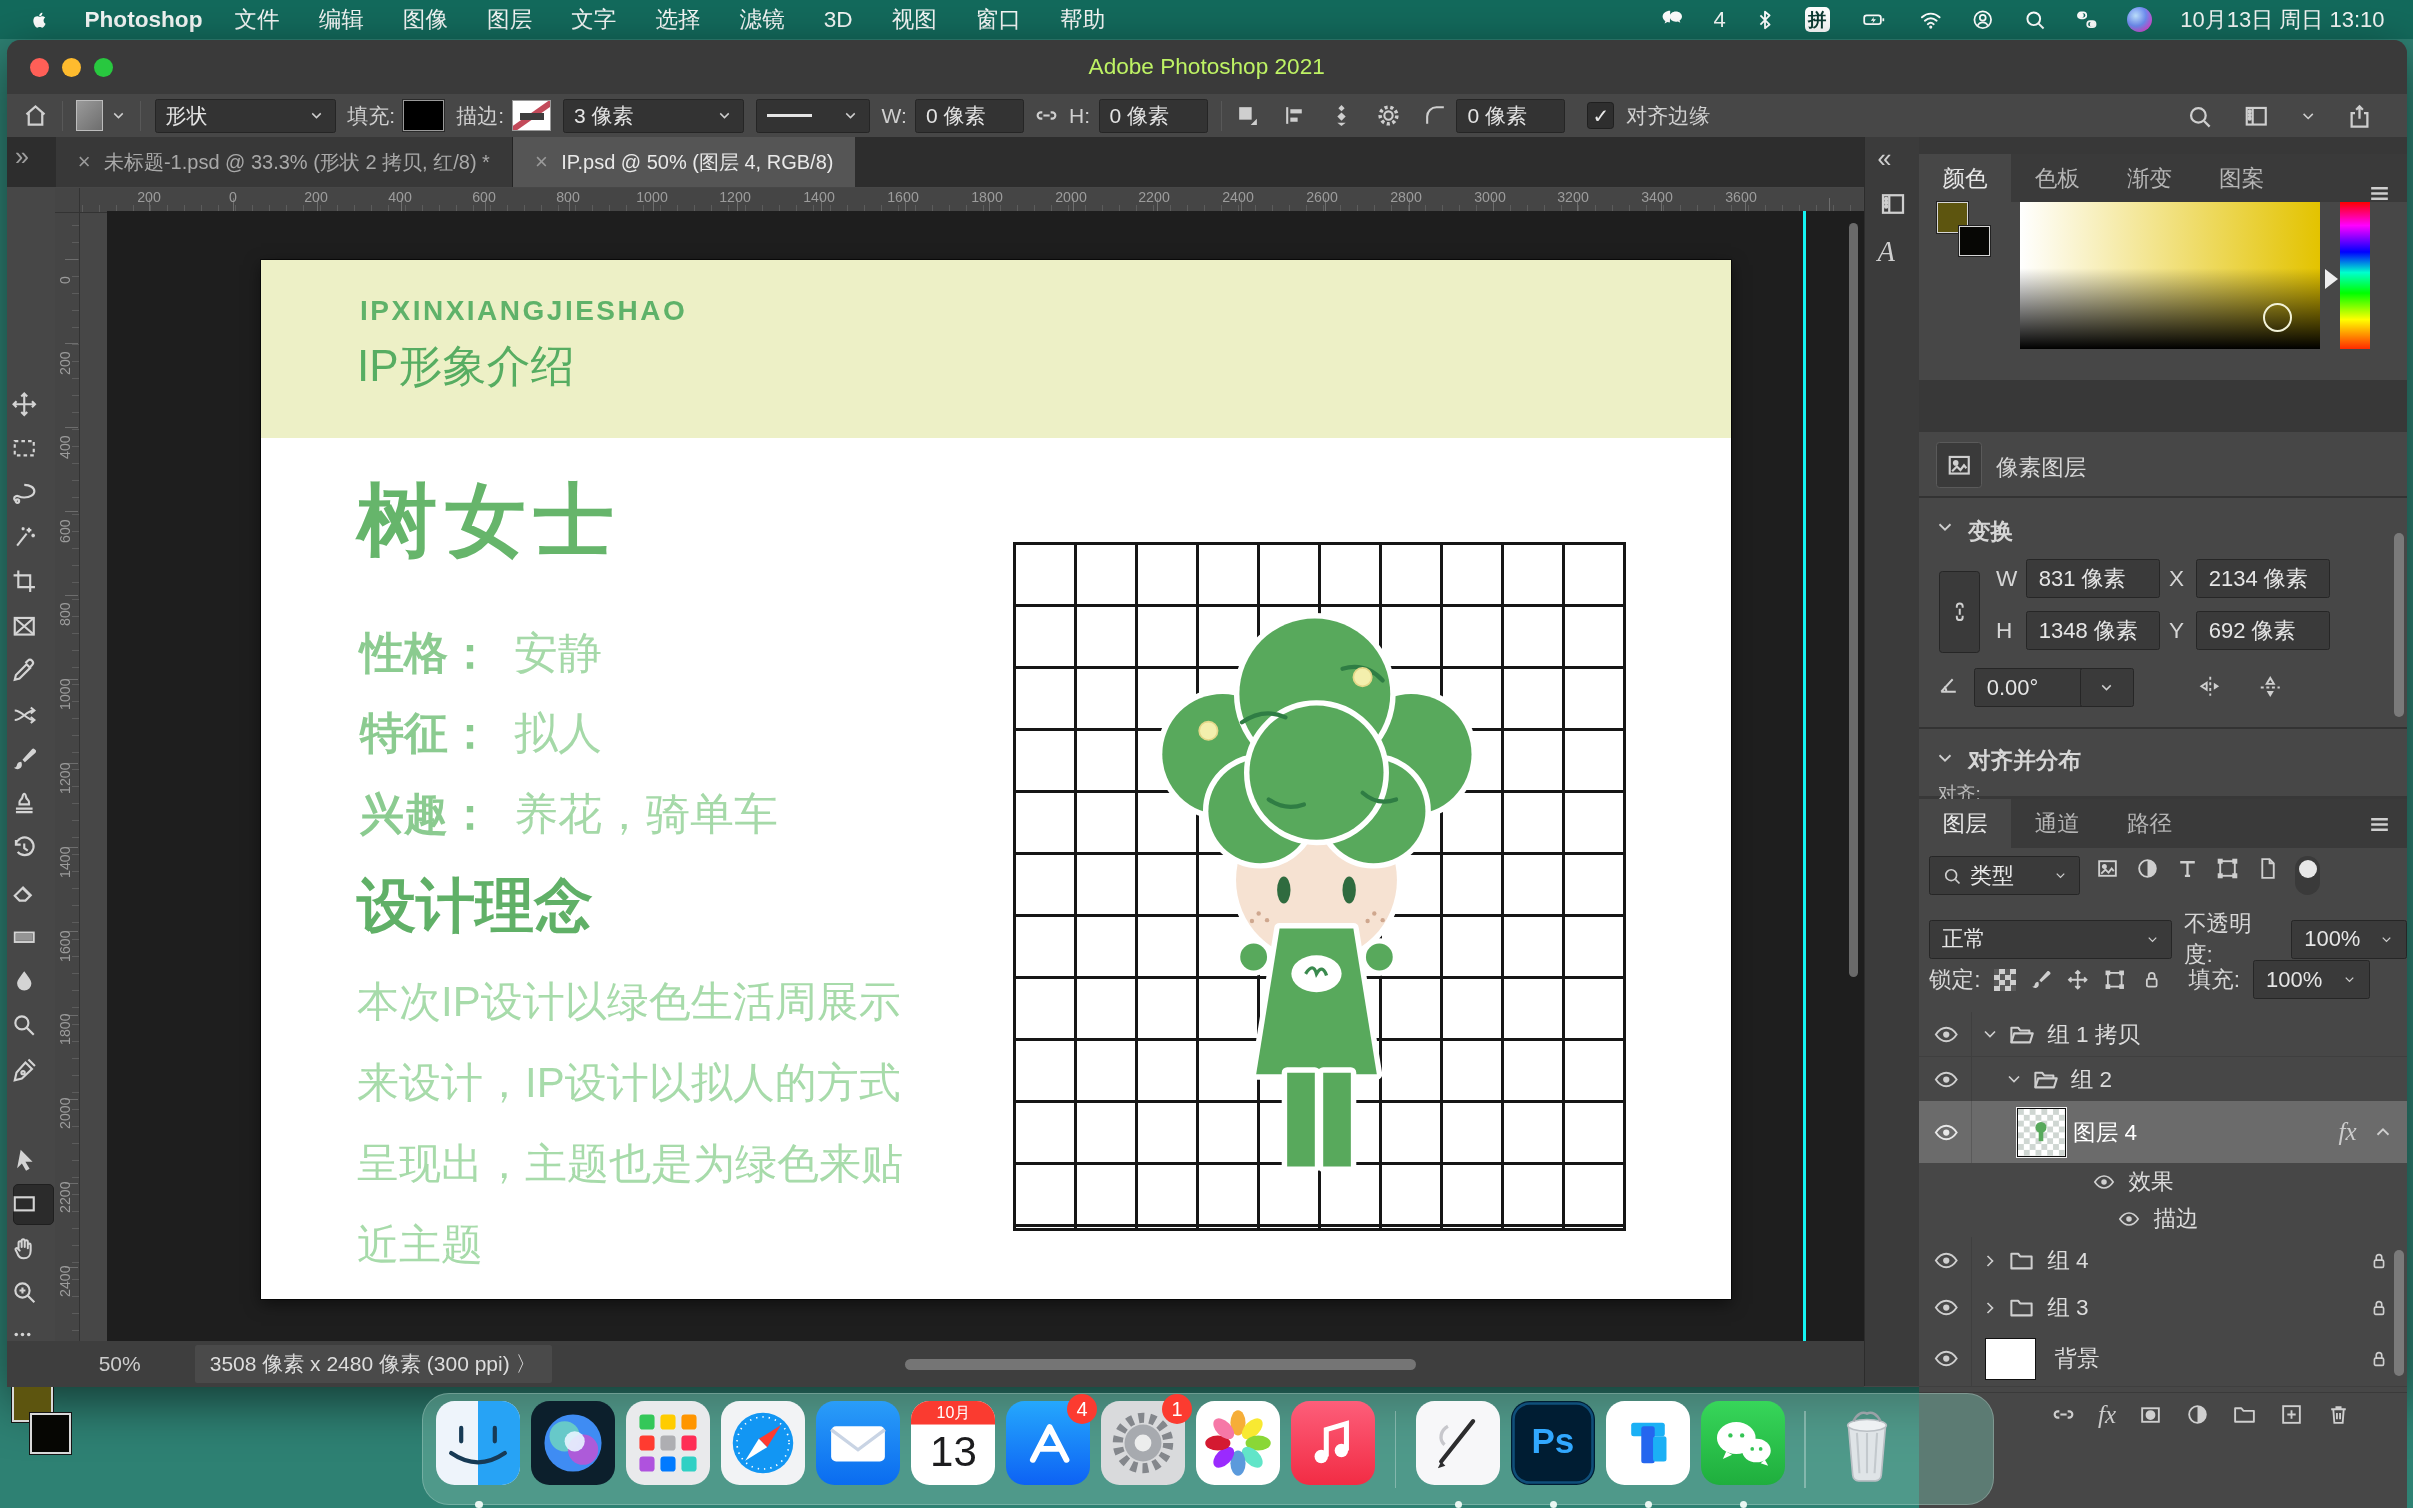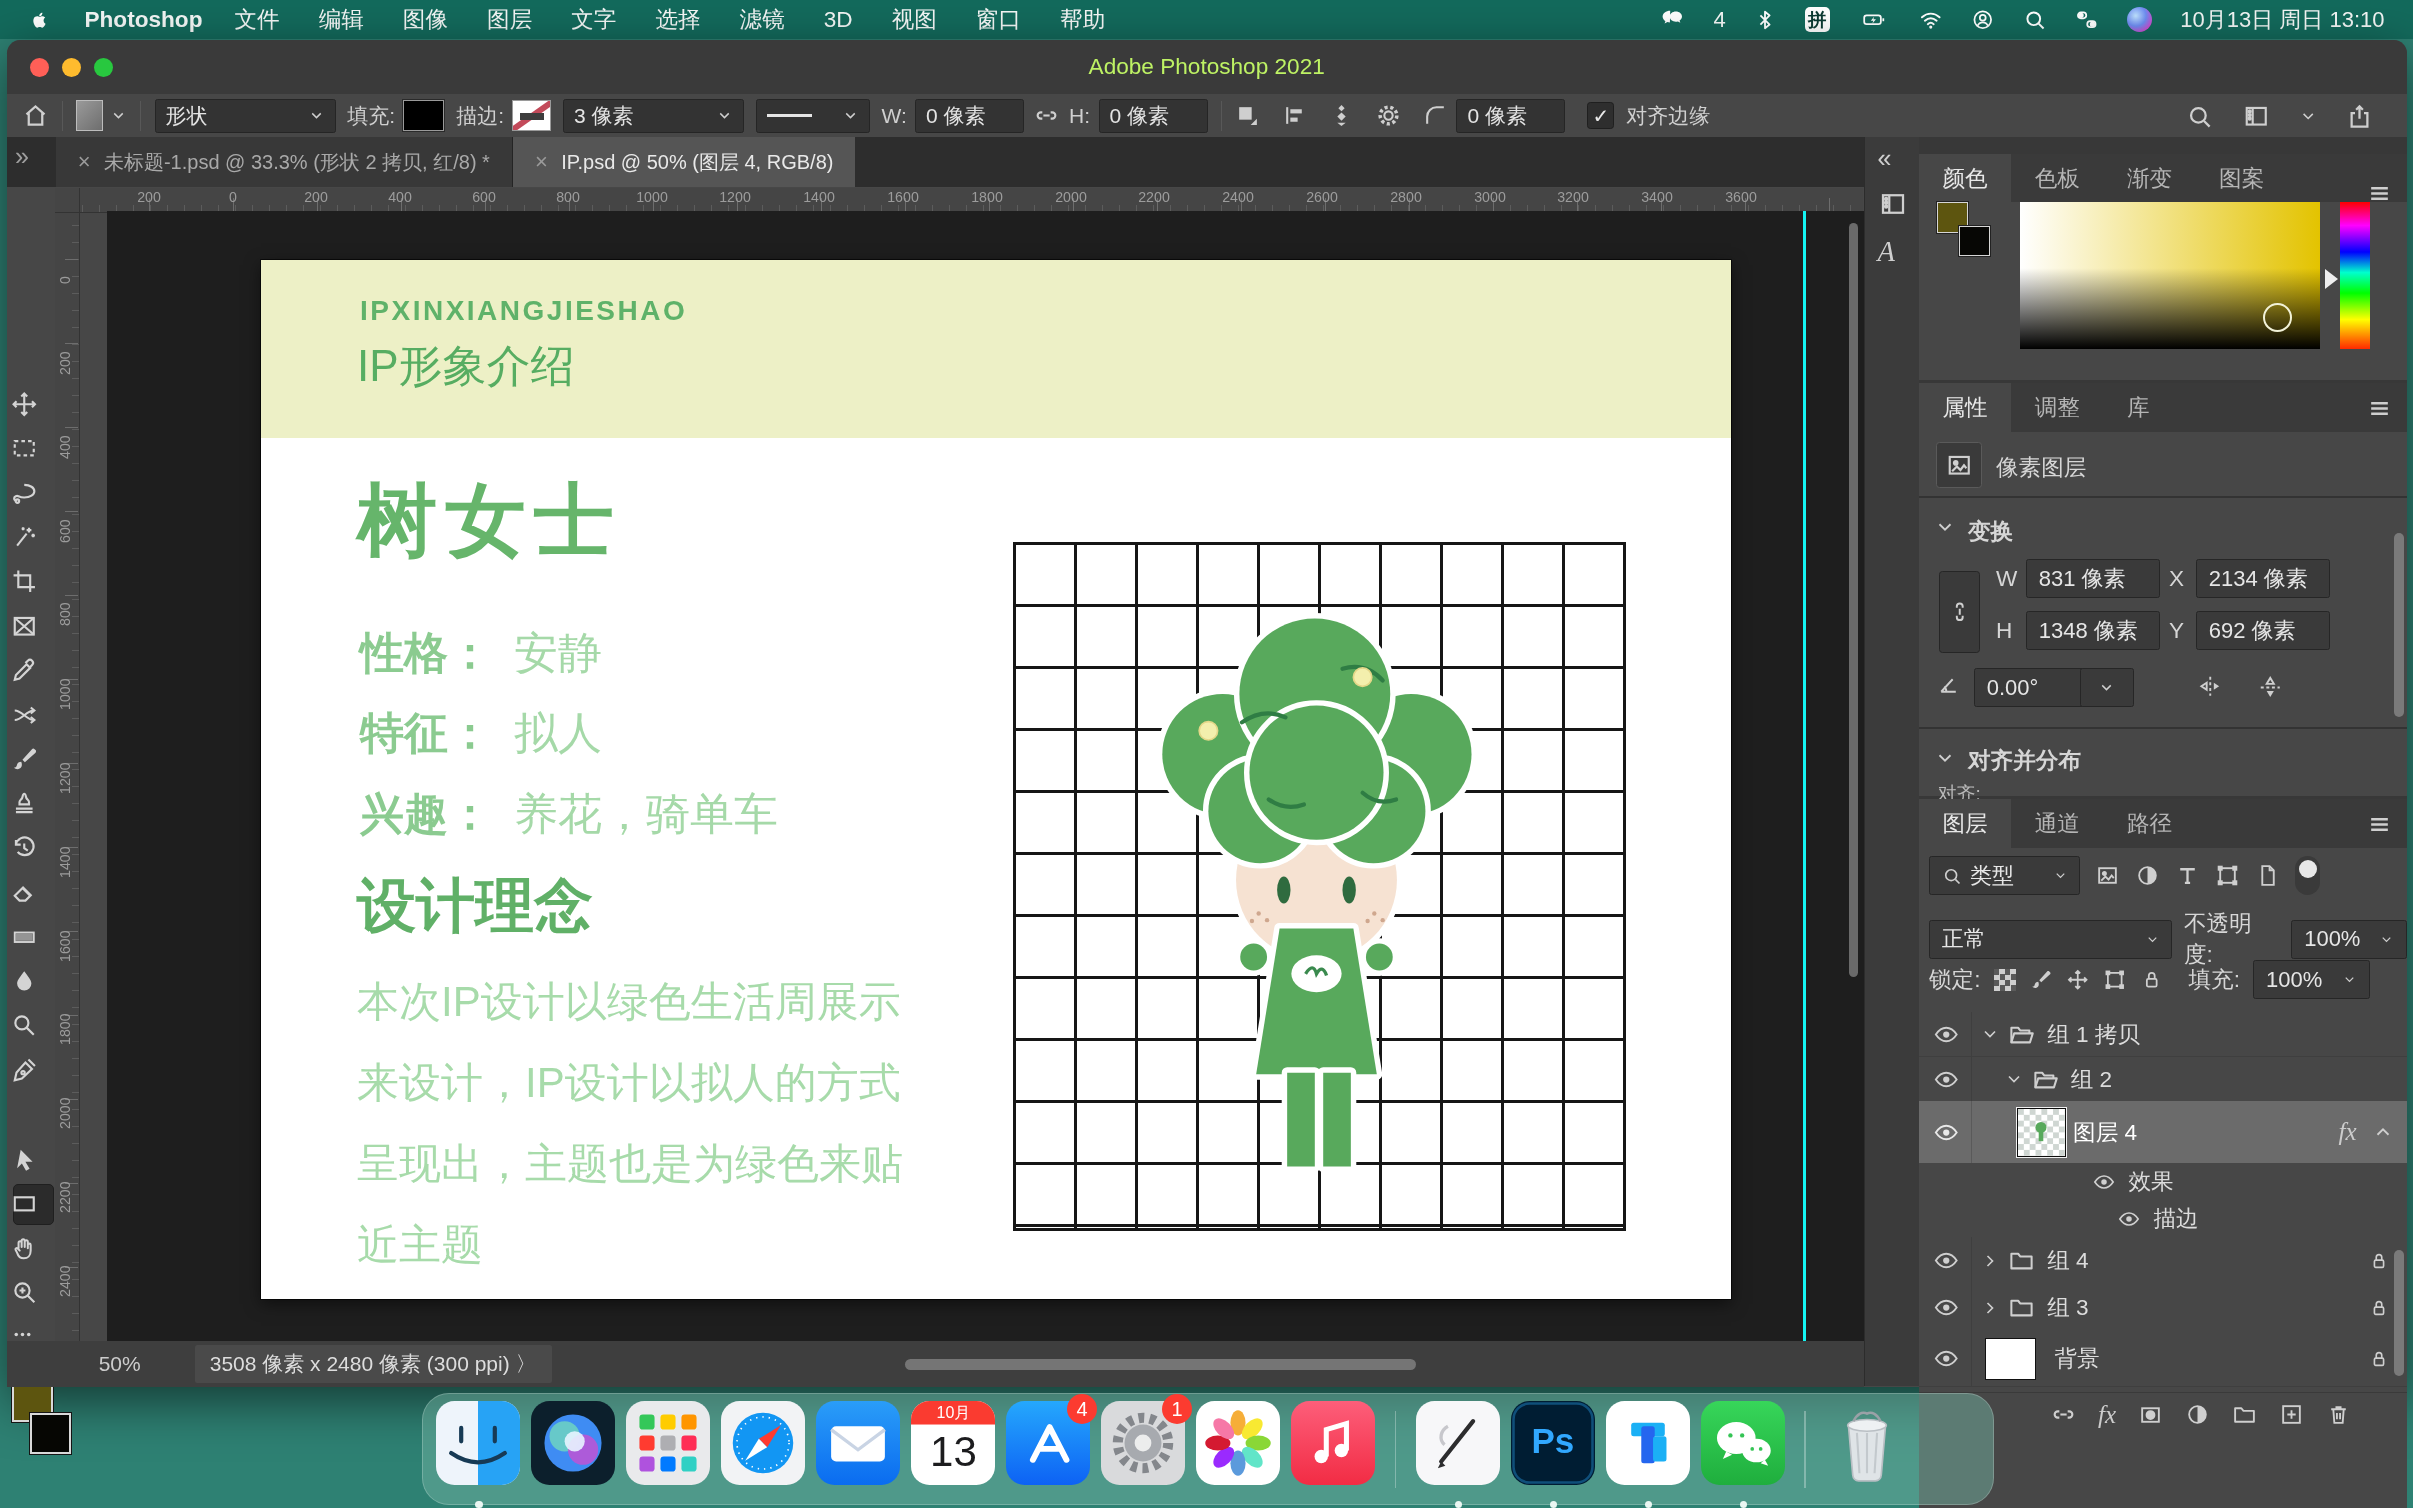--- a/index.html
+++ b/index.html
@@ -741,28 +741,20 @@
     <div class="pbody" style="top:65px;height:178px">
       <span class="fb-mini" style="left:18.4px;top:0px;background:#5d550f"></span>
       <span class="fb-mini" style="left:40px;top:23.5px;background:#070705"></span>
       <div id="sat-field" style="top:0">
         <div id="sat-cursor"></div>
       </div>
       <div id="hue-bar" style="top:0"></div>
       <div id="hue-arrow" style="top:67px"></div>
     </div>
 
-    <div class="panel-tabs" style="top:246px">
-      <div class="ptab on">属性</div>
-      <div class="ptab">调整</div>
-      <div class="ptab">库</div>
-      <svg class="i pburger" style="top:13.4px" width="25" height="25" viewBox="0 0 24 24">
-          <use href="#s-burger"></use>
-        </svg>
-    </div>
     <div class="pbody" style="top:295px;height:364px">
       <div style="position:absolute;left:17px;top:10px;width:44px;height:44px;background:#3a3a3a;border:0.8px solid #5a5a5a;border-radius:3.4px;display:flex;align-items:center;justify-content:center">
         <svg class="i" width="28.5" height="28.5" viewBox="0 0 24 24">
             <use href="#s-image"></use>
           </svg>
       </div>
       <span class="plabel" style="position:absolute;left:77px;top:20px">像素图层</span>
       <div style="position:absolute;left:0;top:64px;width:488px;height:1.7px;background:#333"></div>
       <svg class="i" style="position:absolute;left:15px;top:84px" width="22" height="22" viewBox="0 0 24 24">
           <use href="#s-chev-d"></use>
@@ -818,21 +810,21 @@
     <div class="panel-tabs" style="top:662px">
       <div class="ptab on">图层</div>
       <div class="ptab">通道</div>
       <div class="ptab">路径</div>
       <svg class="i pburger" style="top:13.4px" width="25" height="25" viewBox="0 0 24 24">
           <use href="#s-burger"></use>
         </svg>
     </div>
     <div class="pbody" style="top:711px;height:676px">
 
-      <div style="position:absolute;left:10px;top:8.4px;display:flex;align-items:center;gap:15px">
+      <div style="position:absolute;left:10px;top:8.4px;display:flex;gap:15px">
         <div class="pfield" style="width:126px;gap:8.4px">
           <svg class="i" width="20" height="20" viewBox="0 0 24 24">
               <use href="#s-search"></use>
             </svg>
           <span>类型</span>
           <svg class="i" width="15" height="15" viewBox="0 0 24 24" style="margin-left:auto">
               <use href="#s-chev-d"></use>
             </svg>
         </div>
         <svg class="i" width="25" height="25" viewBox="0 0 24 24">

